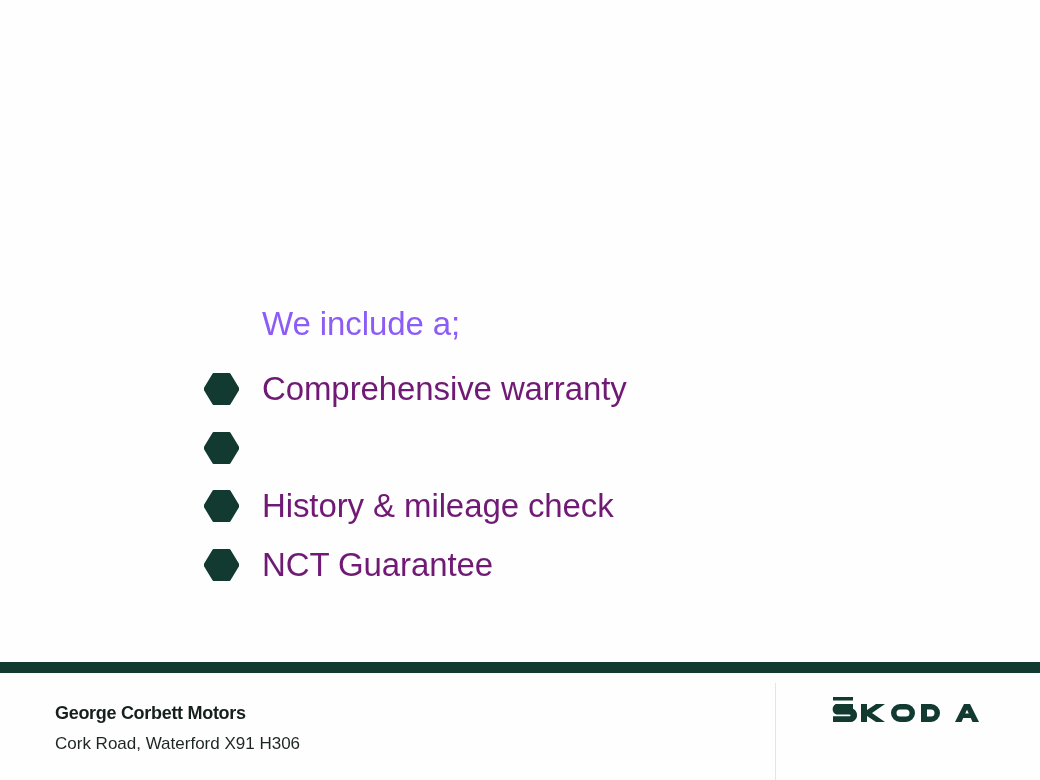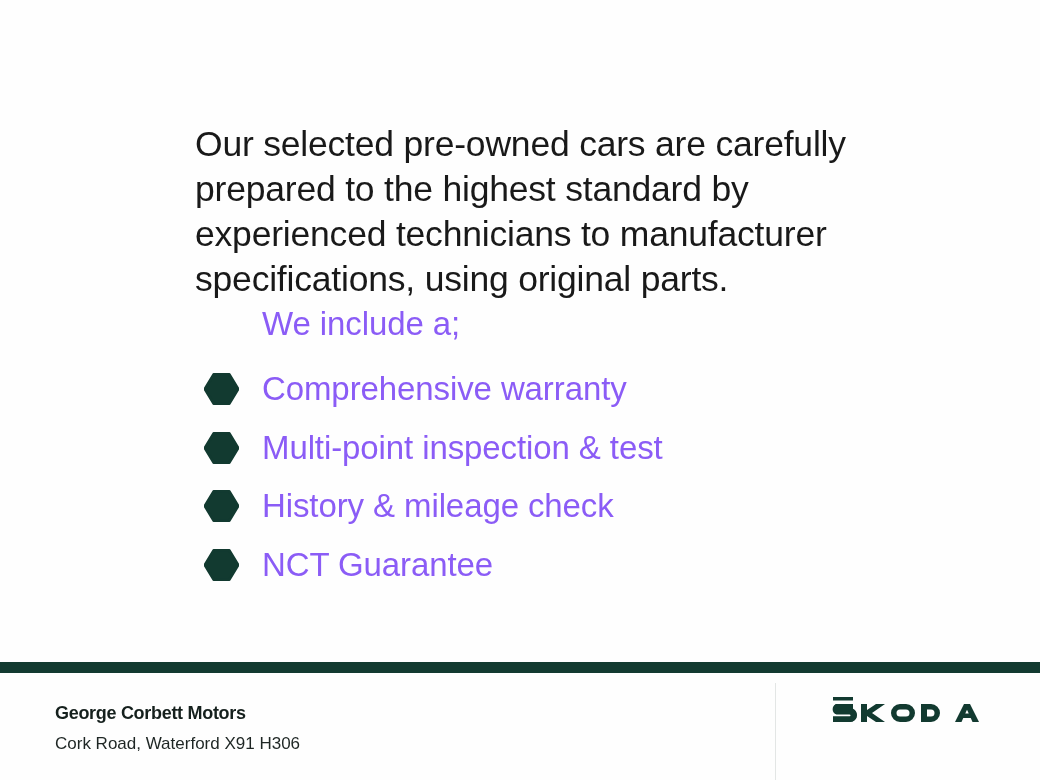--- a/index.html
+++ b/index.html
@@ -85,21 +85,21 @@
   }
   .benefit-label {
     position: absolute;
     left: 62px;
     top: 50%;
     transform: translateY(-50%);
     font-size: 33px;
     line-height: 38px;
     font-weight: 400;
     letter-spacing: -0.1px;
-    color: #8b5cf6;
+    color: #701a75;
     white-space: nowrap;
   }
 
   
   .brand-rule {
     position: absolute;
     left: 0;
     top: 662px;
     width: 1040px;
     height: 11px;
@@ -157,42 +157,40 @@
     display: block;
     width: 158px;
     height: 30px;
   }
 </style>
 </head>
 <body>
 
 <div class="slide">
 
-  <p class="intro">Our selected pre-owned cars are carefully prepared to the highest standard by experienced technicians  to manufacturer specifications, using original parts.</p>
 
   <div class="include-heading">We include a;</div>
 
   <ul class="benefit-list">
 
     <li class="benefit-item">
       <span class="hex-bullet">
         <svg viewBox="0 0 35 32" xmlns="http://www.w3.org/2000/svg" aria-hidden="true">
           <polygon points="9.6,1.4 25.4,1.4 34.2,16 25.4,30.6 9.6,30.6 0.8,16" fill="#123a30" stroke="#123a30" stroke-width="2.6" stroke-linejoin="round"></polygon>
         </svg>
       </span>
       <span class="benefit-label">Comprehensive warranty</span>
     </li>
 
     <li class="benefit-item">
       <span class="hex-bullet">
         <svg viewBox="0 0 35 32" xmlns="http://www.w3.org/2000/svg" aria-hidden="true">
           <polygon points="9.6,1.4 25.4,1.4 34.2,16 25.4,30.6 9.6,30.6 0.8,16" fill="#123a30" stroke="#123a30" stroke-width="2.6" stroke-linejoin="round"></polygon>
         </svg>
       </span>
-      <span class="benefit-label">Multi-point inspection &amp; test</span>
     </li>
 
     <li class="benefit-item">
       <span class="hex-bullet">
         <svg viewBox="0 0 35 32" xmlns="http://www.w3.org/2000/svg" aria-hidden="true">
           <polygon points="9.6,1.4 25.4,1.4 34.2,16 25.4,30.6 9.6,30.6 0.8,16" fill="#123a30" stroke="#123a30" stroke-width="2.6" stroke-linejoin="round"></polygon>
         </svg>
       </span>
       <span class="benefit-label">History &amp; mileage check</span>
     </li>

